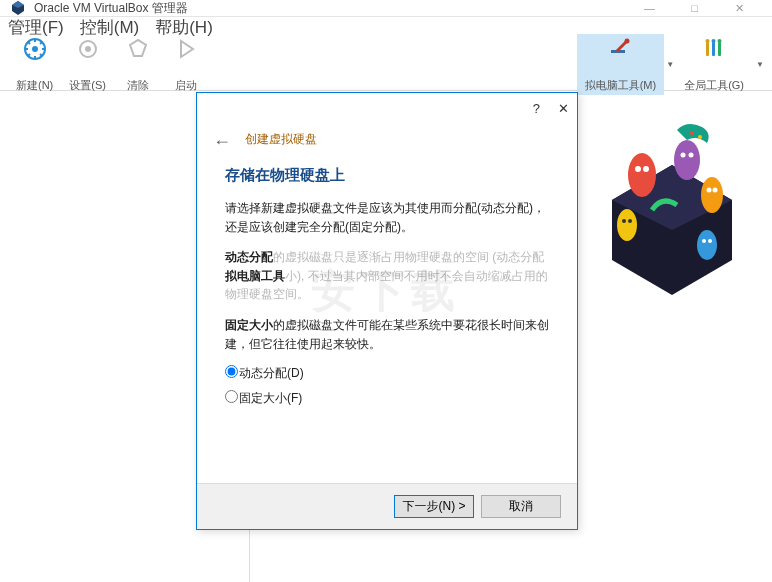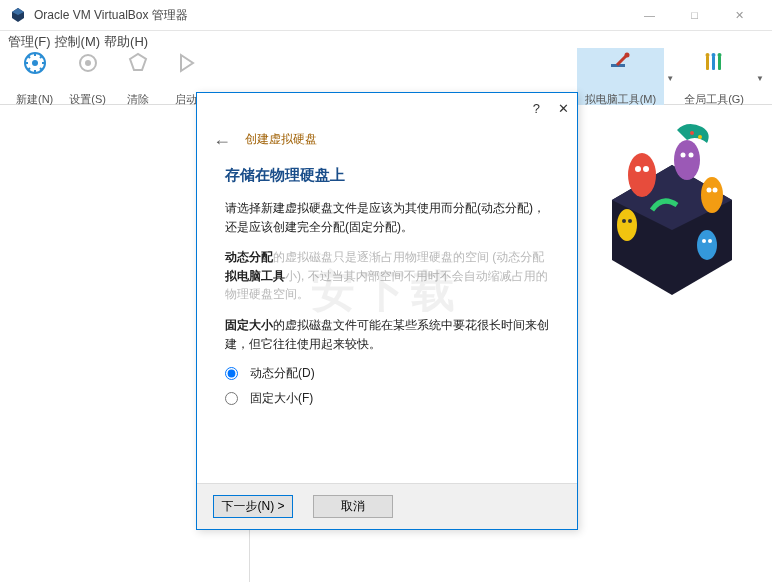--- a/index.html
+++ b/index.html
@@ -1,25 +1,25 @@
 <!DOCTYPE html>
 <html><head>
 <meta charset="utf-8">
 <style>
 * { margin: 0; padding: 0; box-sizing: border-box; font-family: "Microsoft YaHei", "Segoe UI", sans-serif; }
 body { width: 772px; height: 582px; background: #fff; position: relative; overflow: hidden; }
 
 
-.titlebar { height: 31px; background: #fff; border-bottom: 1px solid #e5e5e5; display: flex; align-items: center; padding: 0 10px; }
+.titlebar { height: 17px; background: #fff; border-bottom: 1px solid #e5e5e5; display: flex; align-items: center; padding: 0 10px; }
 .titlebar .app-icon { width: 16px; height: 16px; margin-right: 8px; }
 .titlebar .title { font-size: 12px; color: #444; flex: 1; }
 .win-controls { display: flex; }
 .win-controls div { width: 45px; height: 31px; display: flex; align-items: center; justify-content: center; color: #999; font-size: 11px; }
 
-.menubar { height: 21px; display: flex; align-items: center; padding: 0 8px; gap: 4px; font-size: 13px; color: #444; }
+.menubar { height: 21px; display: flex; align-items: center; padding: 0 8px; gap: 16px; font-size: 17px; color: #444; }
 .menubar span { cursor: default; }
 
 .toolbar { height: 53px; display: flex; align-items: center; padding: 0 8px; border-bottom: 1px solid #ddd; background: #fff; }
 .tool-item { display: flex; flex-direction: column; align-items: center; justify-content: center; padding: 2px 8px; min-width: 48px; font-size: 11px; color: #555; gap: 16px; }
 .tool-item.highlight { background: #cde6f7; }
 .tool-sep { flex: 1; }
 .tool-right { display: flex; }
 .tool-right .tool-item { min-width: 80px; }
 .tool-icon { width: 26px; height: 26px; display: flex; align-items: center; justify-content: center; }
 .dropdown-arrow { font-size: 8px; color: #666; margin-left: 2px; align-self: center; }
@@ -35,23 +35,23 @@
 .dialog-titlebar span { font-size: 13px; color: #333; cursor: default; }
 .dialog-header { display: flex; align-items: center; padding: 6px 16px 10px; gap: 14px; }
 .back-arrow { font-size: 18px; color: #606060; cursor: default; }
 .dialog-header-title { font-size: 12px; color: #a16207; }
 .dialog-body { flex: 1; padding: 6px 28px 10px 28px; }
 .dialog-heading { color: #1a4e8a; font-size: 15px; font-weight: 700; margin-bottom: 14px; }
 .dialog-para { font-size: 12px; color: #222; line-height: 1.55; margin-bottom: 12px; }
 .dialog-para b { font-weight: bold; }
 .faded { color: #b8b8b8; }
 .radio-group { margin-top: 6px; }
-.radio-item { display: flex; align-items: center; gap: 12px; font-size: 12px; color: #222; margin-bottom: 8px; }
+.radio-item { display: flex; align-items: flex-start; gap: 1px; font-size: 12px; color: #222; margin-bottom: 8px; }
 .radio-item input { width: 13px; height: 13px; }
-.dialog-footer { height: 46px; border-top: 1px solid #ddd; display: flex; align-items: center; padding: 0 16px; gap: 20px; background: #f0f0f0; }
+.dialog-footer { height: 46px; border-top: 1px solid #ddd; display: flex; align-items: center; justify-content: flex-end; padding: 0 16px; gap: 7px; background: #f0f0f0; }
 .dialog-footer button { min-width: 80px; height: 23px; font-size: 12px; background: #e1e1e1; border: 1px solid #adadad; cursor: default; }
 .dialog-footer button.primary { border: 1px solid #0078d7; }
 
 .watermark { position: absolute; left: 50%; top: 50%; transform: translate(-50%,-50%); font-size: 44px; color: rgba(0,0,0,0.06); font-weight: bold; pointer-events: none; letter-spacing: 6px; }
 </style>
 </head>
 <body>
 
 <div class="titlebar">
   <span class="app-icon">

